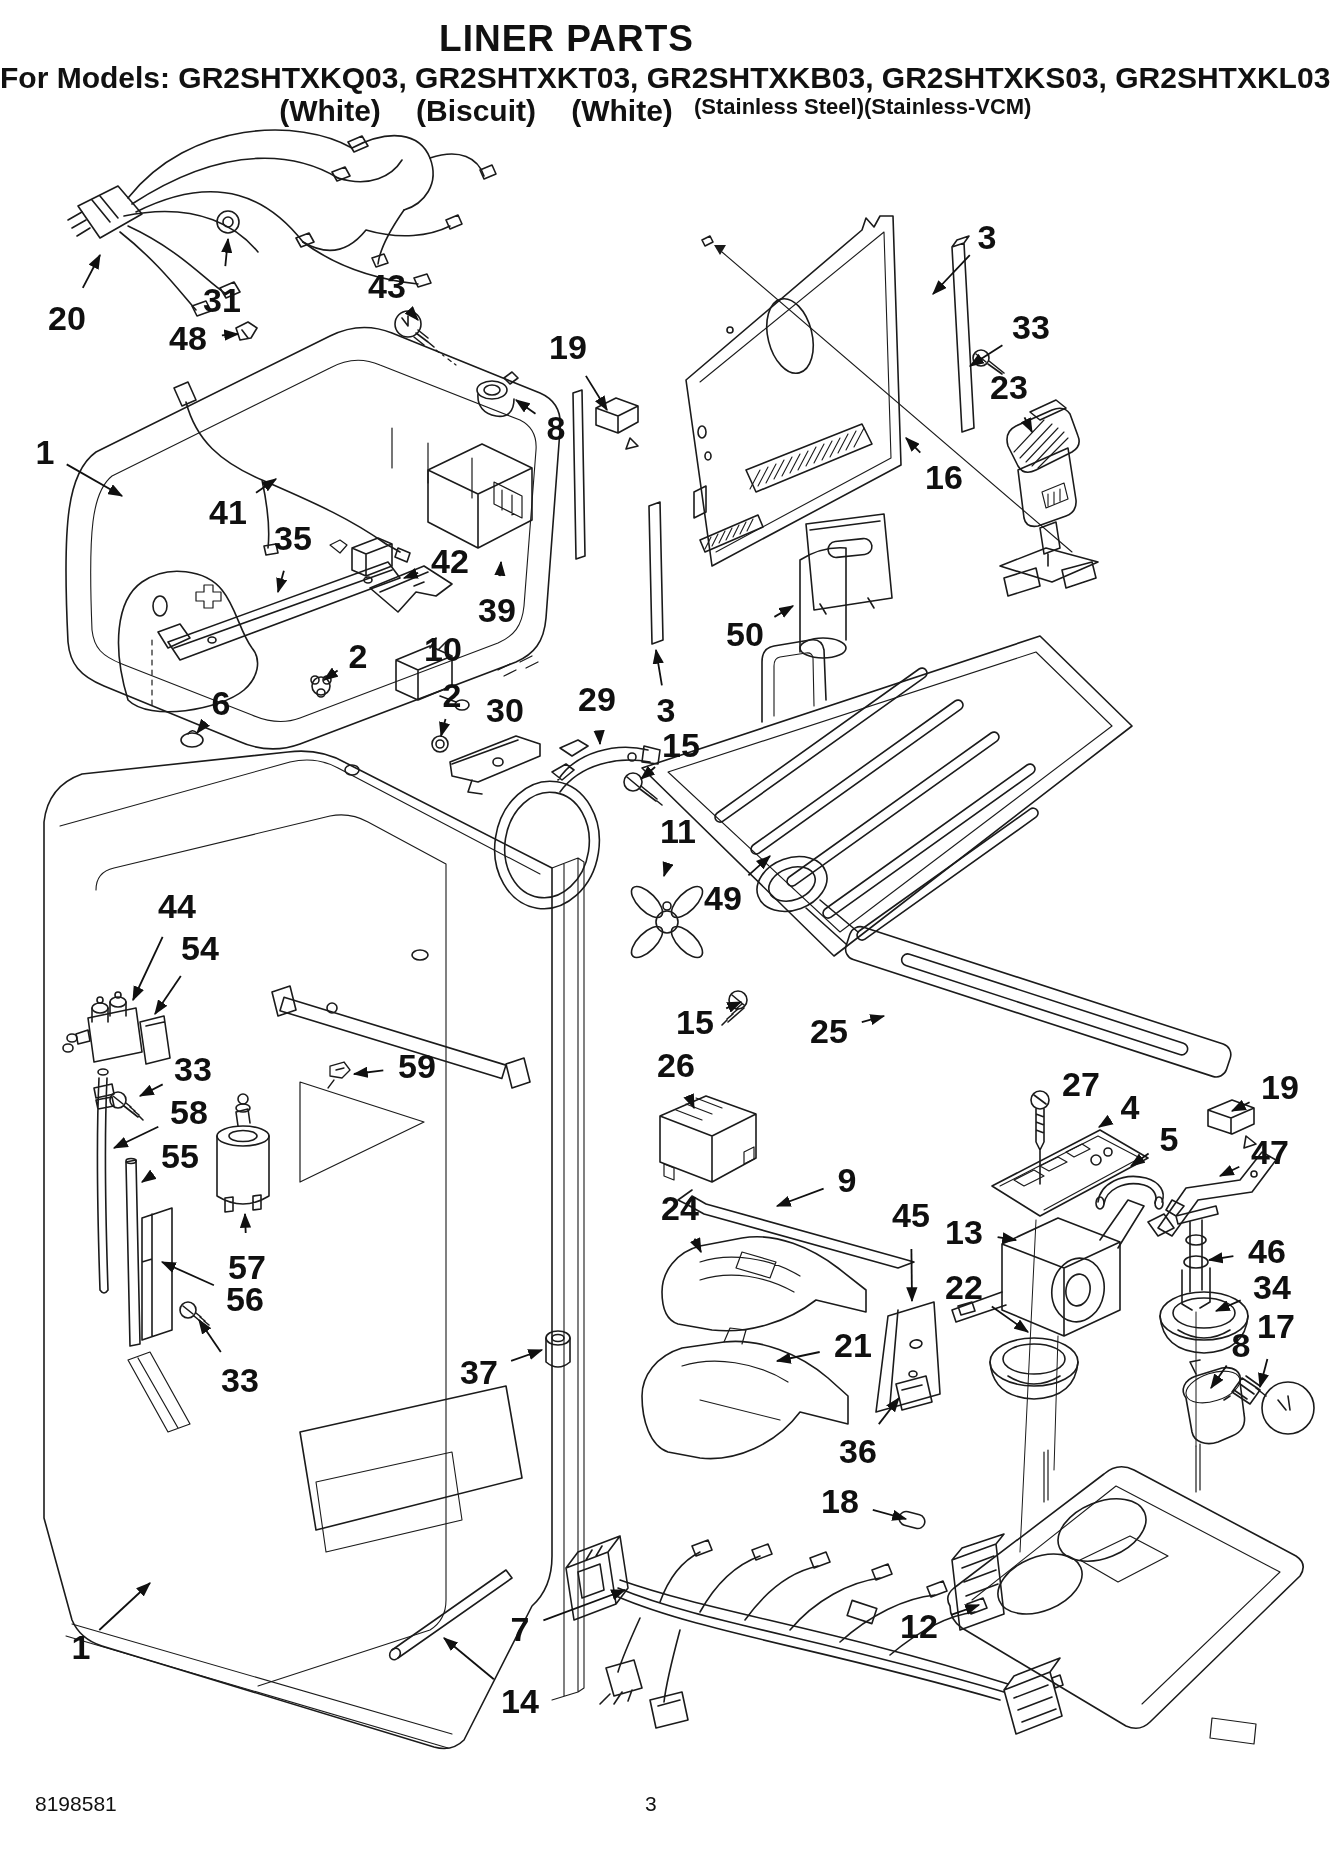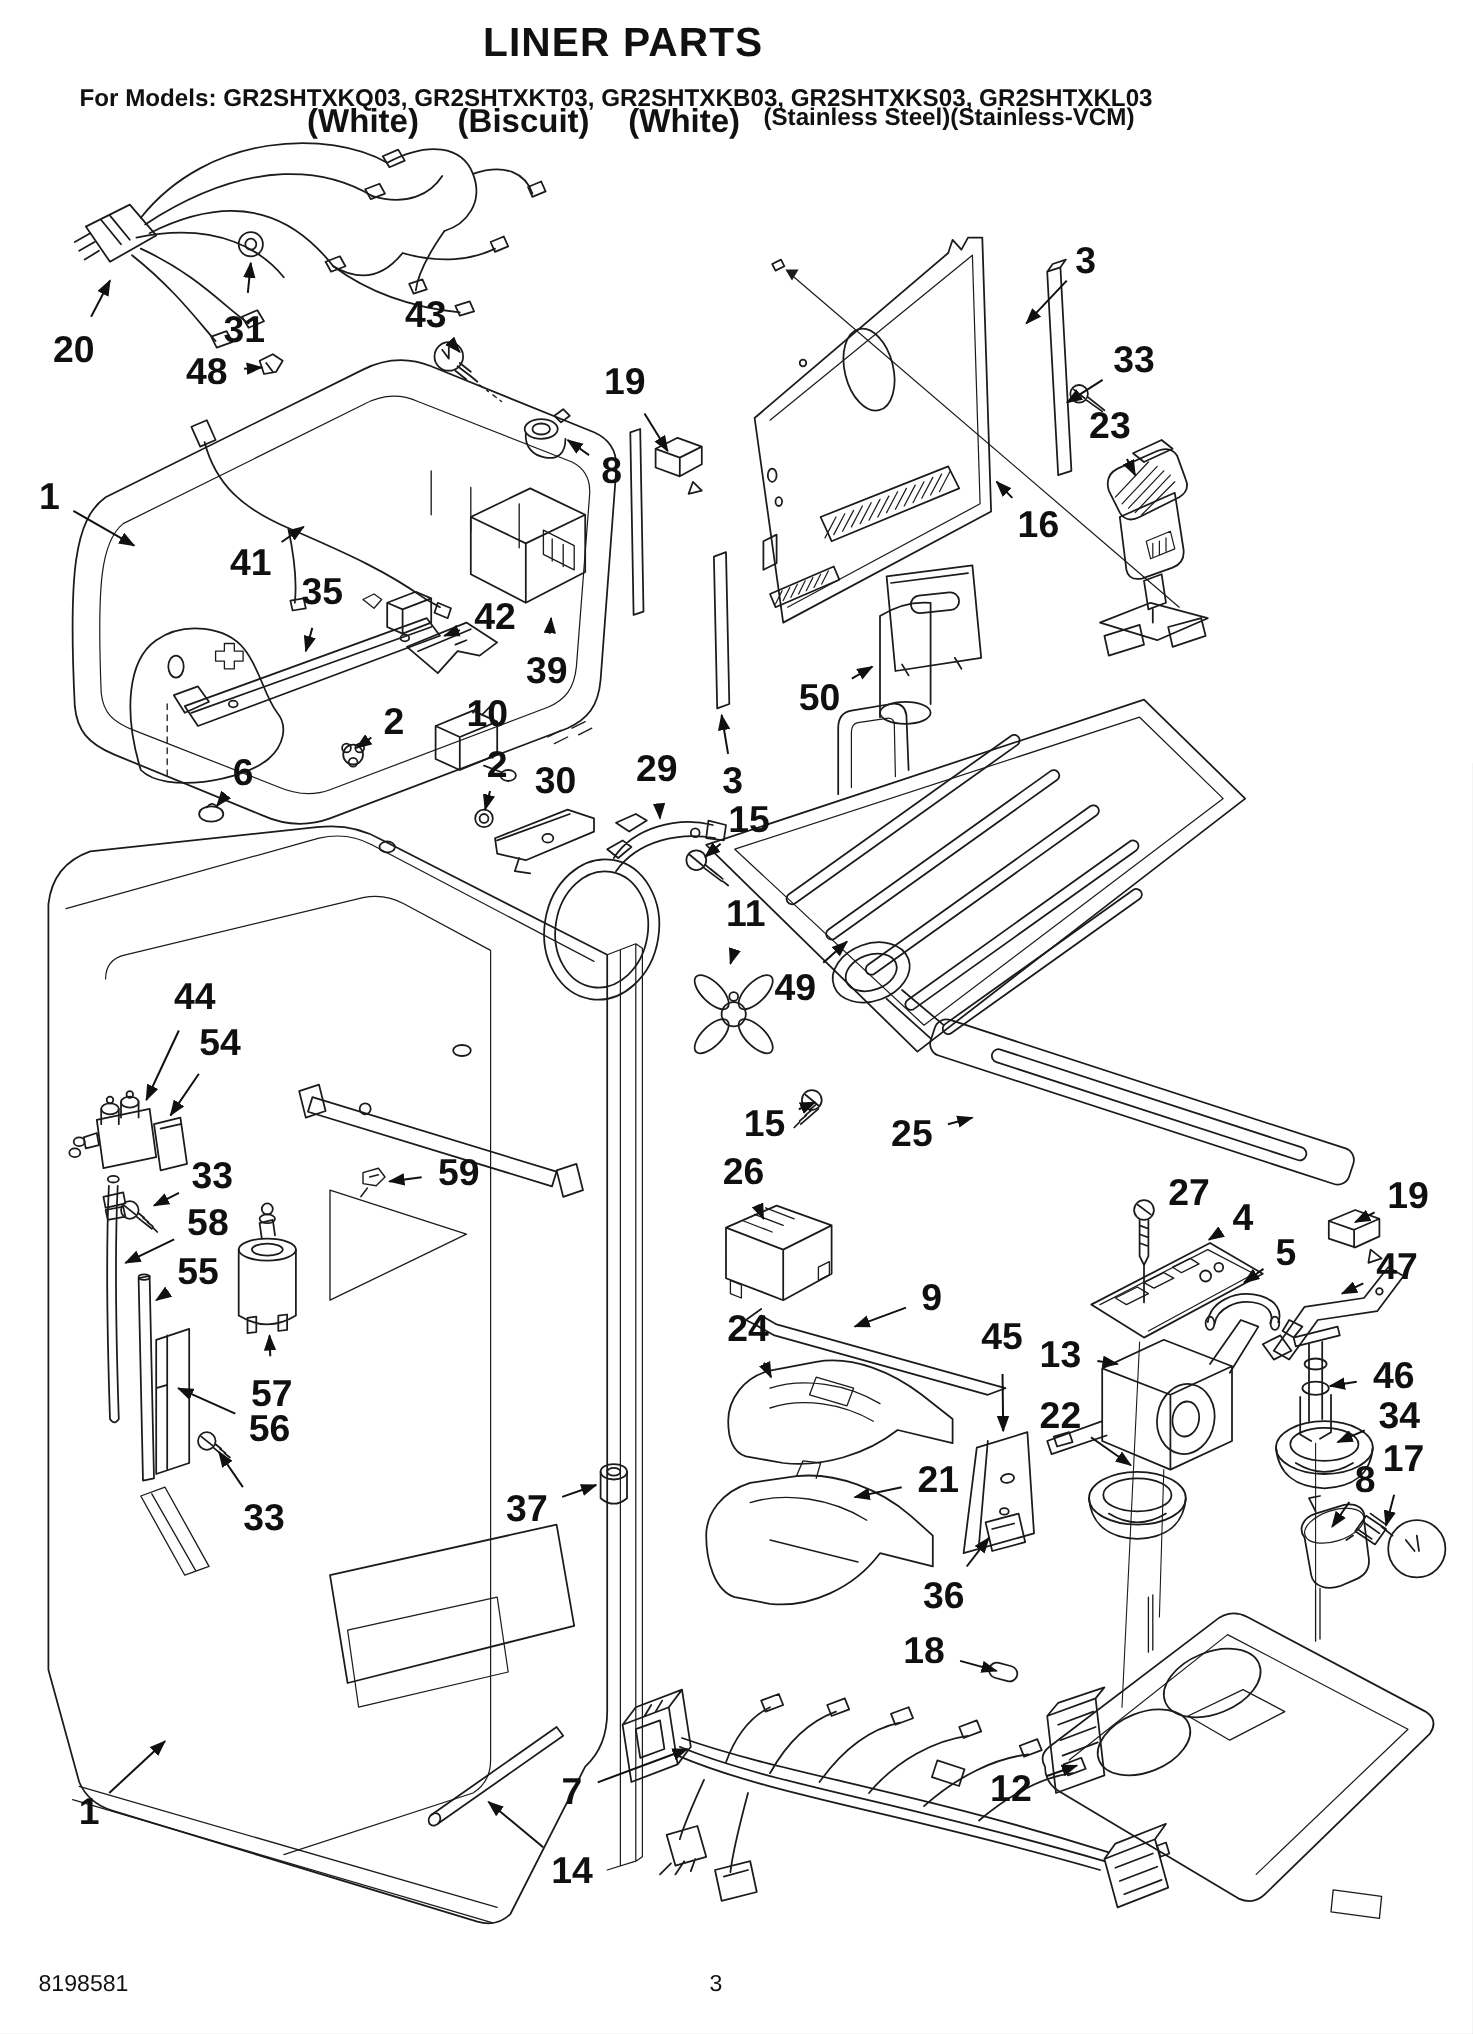--- a/index.html
+++ b/index.html
@@ -1,21 +1,21 @@
 <!DOCTYPE html>
 <html><head>
 <meta charset="utf-8">
 <style>
   html,body{margin:0;padding:0;background:#9a9a9a;}
   .page{position:relative;width:1339px;height:1849px;margin:0 auto;background:#ffffff;
         font-family:"Liberation Sans",sans-serif;color:#111;overflow:hidden;}
   .art{position:absolute;left:0;top:0;}
   .hdr{position:absolute;left:0;top:20px;width:1120px;text-align:center;z-index:5;}
   .title{font-size:37px;font-weight:bold;letter-spacing:1px;line-height:1.05;padding-left:13px;}
-  .models{font-size:22px;font-weight:bold;margin-top:17px;white-space:nowrap;}
+  .models{font-size:30px;font-weight:bold;margin-top:2px;white-space:nowrap;}
   .clr{position:absolute;top:94px;transform:translateX(-50%);font-size:30px;font-weight:bold;
        white-space:nowrap;z-index:5;}
   .clr-pair{position:absolute;top:94px;left:694px;font-size:22px;font-weight:bold;
        white-space:nowrap;z-index:5;}
   .clr-pair span{display:inline;margin-top:39px;}
   .f-left{position:absolute;left:35px;top:1792px;font-size:21px;z-index:5;}
   .f-page{position:absolute;left:645px;top:1792px;font-size:21px;z-index:5;}
   .co-num{font-family:"Liberation Sans",sans-serif;font-size:34px;font-weight:700;fill:#101010;
           text-anchor:middle;dominant-baseline:central;}
   .co-ln{stroke:#101010;stroke-width:1.8;}

